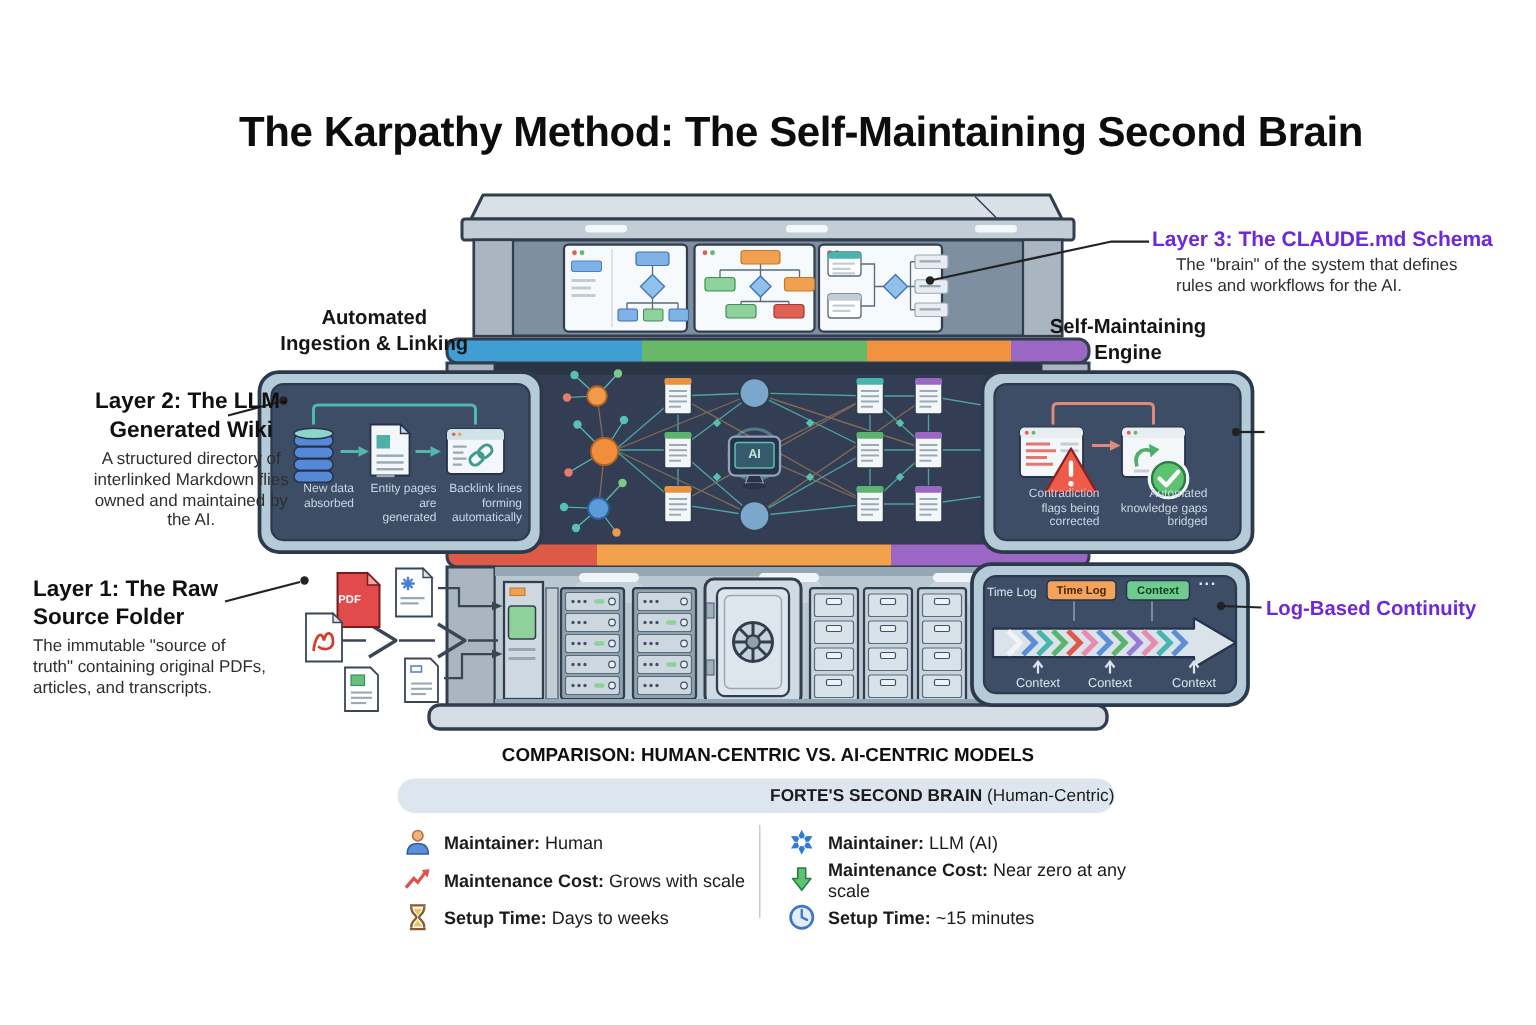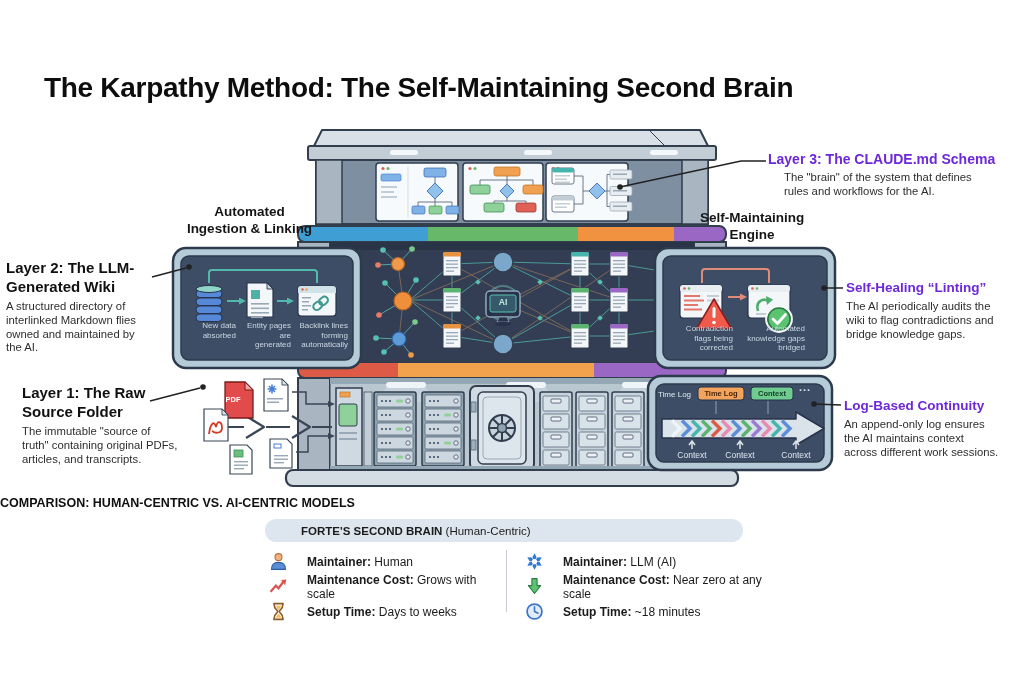--- a/index.html
+++ b/index.html
@@ -1,35 +1,35 @@
 <!DOCTYPE html>
 <html><head>
 <meta charset="utf-8">
 <style>
   html,body{margin:0;padding:0;background:#fff;}
   #stage{position:relative;width:1024px;height:683px;background:#fff;overflow:hidden;
          font-family:"Liberation Sans","DejaVu Sans",sans-serif;color:#111;}
   .abs{position:absolute;}
   .pre{white-space:pre-line;}
   .center{text-align:center;}
-  #title{left:0;right:0;top:72px;text-align:left;font-size:28px;font-weight:800;
+  #title{left:0;right:0;top:72px;text-align:center;font-size:28px;font-weight:800;
          letter-spacing:-.3px;color:#0d0d0d;padding-left:44px;}
   .floor-label{font-weight:700;font-size:13.5px;line-height:17px;color:#151515;}
   .ann-title{font-weight:700;font-size:15px;line-height:19px;color:#101010;}
   .ann-title-sm{font-weight:700;font-size:13.5px;line-height:16px;color:#6d28d9;}
   .ann-body{font-size:11.3px;line-height:13.8px;color:#2e2e2e;margin-top:4px;}
   .cap{font-size:8px;line-height:9.6px;color:#c9d6e2;text-align:right;}
   .logtxt{font-size:8px;color:#dce6ee;}
   .badge-txt{font-size:7.5px;font-weight:700;text-align:center;line-height:13px;}
   .ctx{font-size:8.5px;color:#dce6ee;text-align:center;}
-  #cmp-title{left:0;right:0;top:496px;font-size:12.5px;font-weight:800;color:#101010;}
+  #cmp-title{left:0;right:0;top:496px;text-align:center;font-size:12.5px;font-weight:800;color:#101010;}
   #pill{left:265px;top:519px;width:478px;height:23px;background:#dde6ef;border-radius:12px;
         display:flex;align-items:center;font-size:11.5px;color:#1b1b1b;}
-  #pill .cell{flex:1;text-align:left;margin-left:36px;}
-  .row{display:flex;align-items:center;height:25px;gap:18px;font-size:12px;color:#1b1b1b;}
+  #pill .cell{flex:1;text-align:right;margin-left:36px;}
+  .row{display:flex;align-items:center;height:25px;gap:7px;font-size:12px;color:#1b1b1b;}
   .row svg{flex:none;}
   #divider{left:506px;top:550px;width:1px;height:62px;background:#c8ccd2;}
   b{font-weight:700;}
 </style>
 </head>
 <body>
 
 <div id="stage">
 
 <svg class="abs" style="left:0;top:0" width="1024" height="683" viewBox="0 0 1024 683">
@@ -595,21 +595,21 @@
   </g>
 </svg>
 
 <div id="title" class="abs">The Karpathy Method: The Self-Maintaining Second Brain</div>
 
 <div class="abs floor-label center pre" style="left:172px;top:203px;width:155px;">Automated
 Ingestion &amp; Linking</div>
 <div class="abs floor-label center pre" style="left:682px;top:209px;width:140px;">Self-Maintaining
 Engine</div>
 
-<div class="abs" style="left:6px;top:258px;width:175px;">
+<div class="abs" style="left:40px;top:258px;width:175px;text-align:center;">
   <div class="ann-title pre">Layer 2: The LLM-
 Generated Wiki</div>
   <div class="ann-body pre">A structured directory of
 interlinked Markdown flies
 owned and maintained by
 the AI.</div>
 </div>
 
 <div class="abs" style="left:22px;top:383px;width:185px;">
   <div class="ann-title pre">Layer 1: The Raw
@@ -618,32 +618,23 @@
 truth" containing original PDFs,
 articles, and transcripts.</div>
 </div>
 
 <div class="abs" style="left:768px;top:151px;width:240px;">
   <div class="ann-title-sm" style="font-size:14px;">Layer 3: The CLAUDE.md Schema</div>
   <div class="ann-body pre" style="margin-left:16px;">The "brain" of the system that defines
 rules and workflows for the AI.</div>
 </div>
 
-<div class="abs" style="left:846px;top:280px;width:175px;">
-  <div class="ann-title-sm">Self-Healing “Linting”</div>
-  <div class="ann-body pre">The AI periodically audits the
-wiki to flag contradictions and
-bridge knowledge gaps.</div>
-</div>
 
 <div class="abs" style="left:844px;top:398px;width:175px;">
   <div class="ann-title-sm">Log-Based Continuity</div>
-  <div class="ann-body pre">An append-only log ensures
-the AI maintains context
-across different work sessions.</div>
 </div>
 
 <div class="abs cap pre" style="left:182px;top:321px;width:54px;">New data
 absorbed</div>
 <div class="abs cap pre" style="left:233px;top:321px;width:58px;">Entity pages
 are
 generated</div>
 <div class="abs cap pre" style="left:286px;top:321px;width:62px;">Backlink lines
 forming
 automatically</div>
@@ -720,17 +711,17 @@
     <svg width="21" height="21" viewBox="0 0 24 24">
       <polygon points="9,3 15,3 15,11 19,11 12,20 5,11 9,11" fill="#5cc470" stroke="#2c7a44" stroke-width="1.2" stroke-linejoin="round"></polygon>
     </svg>
     <span><b>Maintenance Cost:</b> <span>Near zero at any scale</span></span>
   </div>
   <div class="row">
     <svg width="21" height="21" viewBox="0 0 24 24">
       <circle cx="12" cy="12" r="8.5" fill="#e3edf8" stroke="#3c77c9" stroke-width="2"></circle>
       <path d="M12,12 L12,6.5 M12,12 L16,14" stroke="#3c77c9" stroke-width="1.8" stroke-linecap="round"></path>
     </svg>
-    <span><b>Setup Time:</b> <span>~18 minutes</span></span>
+    <span><b>Setup Time:</b> <span>~15 minutes</span></span>
   </div>
 </div>
 
 </div>
 
 </body></html>

